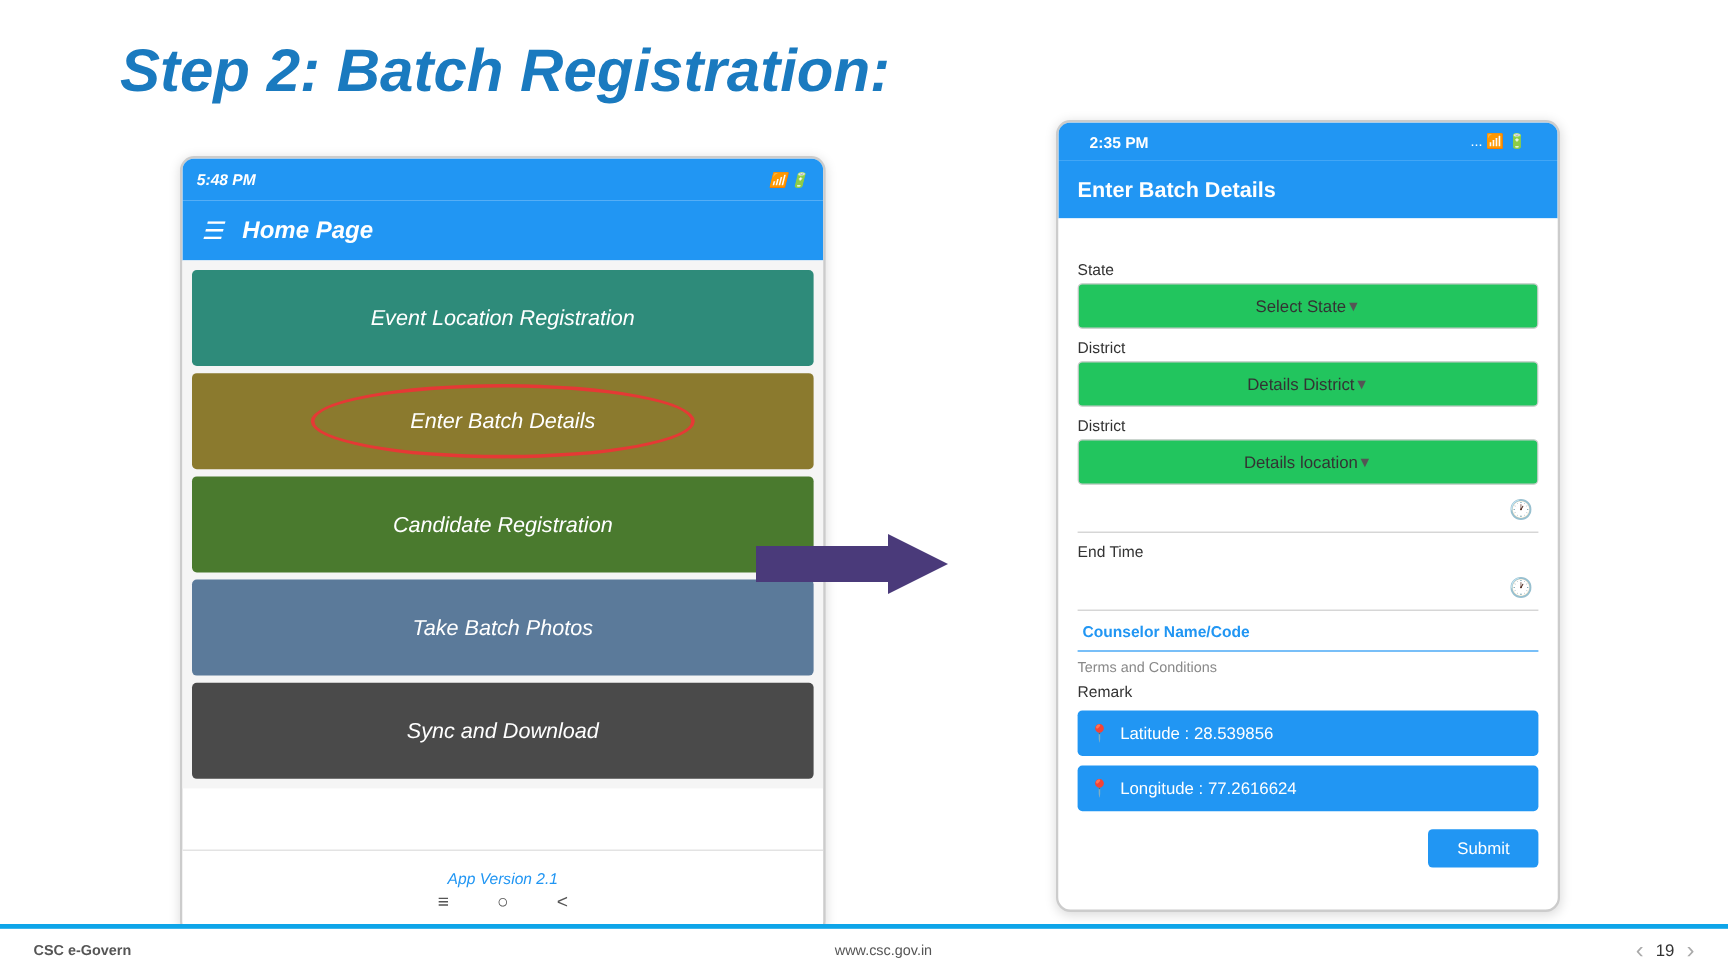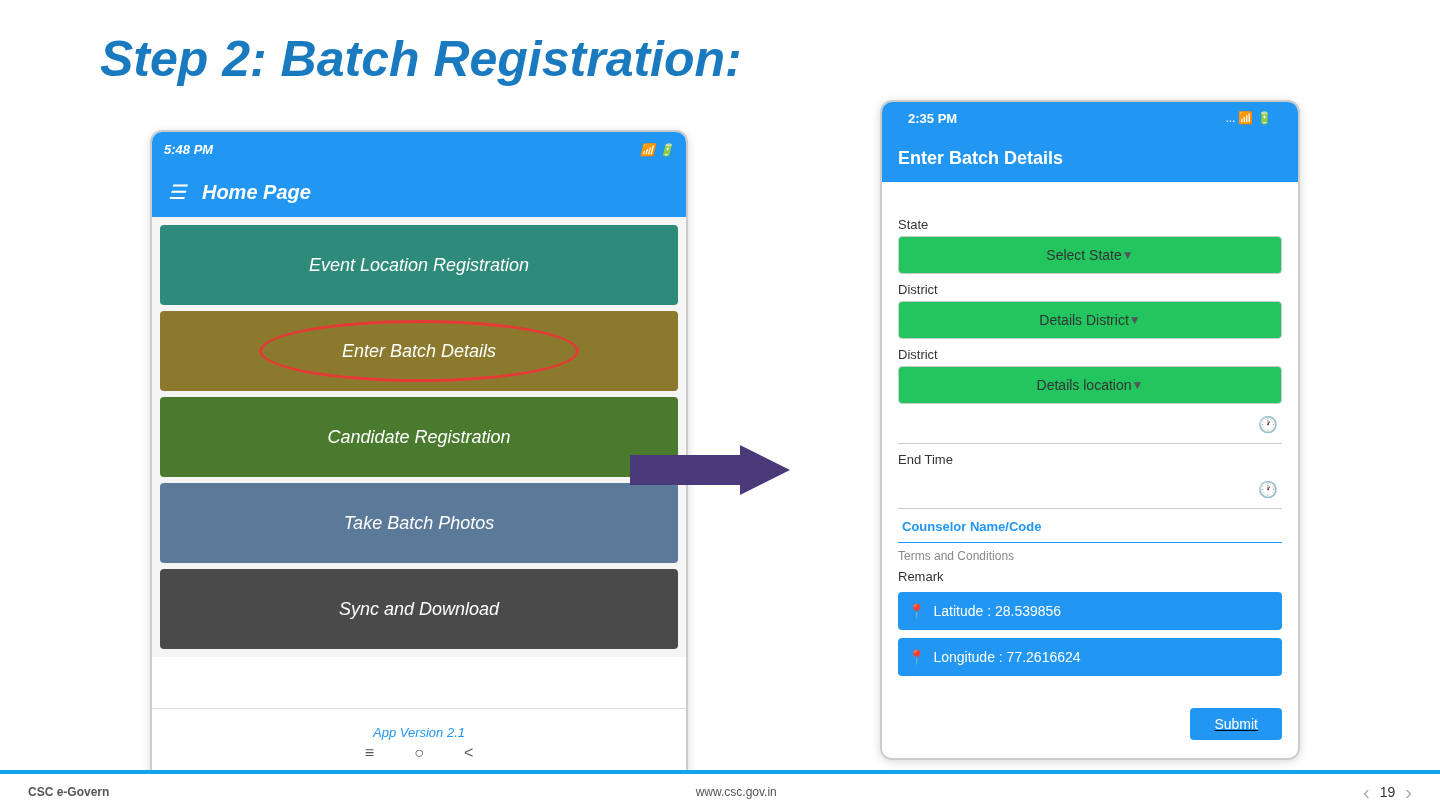--- a/index.html
+++ b/index.html
@@ -294,22 +294,21 @@
       align-items: center;
       padding: 0 10px;
       gap: 8px;
       font-size: 14px;
       margin-bottom: 6px;
       cursor: pointer;
     }
     .submit-row {
       display: flex;
       justify-content: flex-end;
-      margin-top: 24px;
-      text-decoration: underline;
+      margin-top: 7px;
     }
     .submit-btn {
       background: #2196F3;
       color: #fff;
       border: none;
       border-radius: 4px;
       padding: 8px 24px;
       font-size: 14px;
       cursor: pointer;
     }

